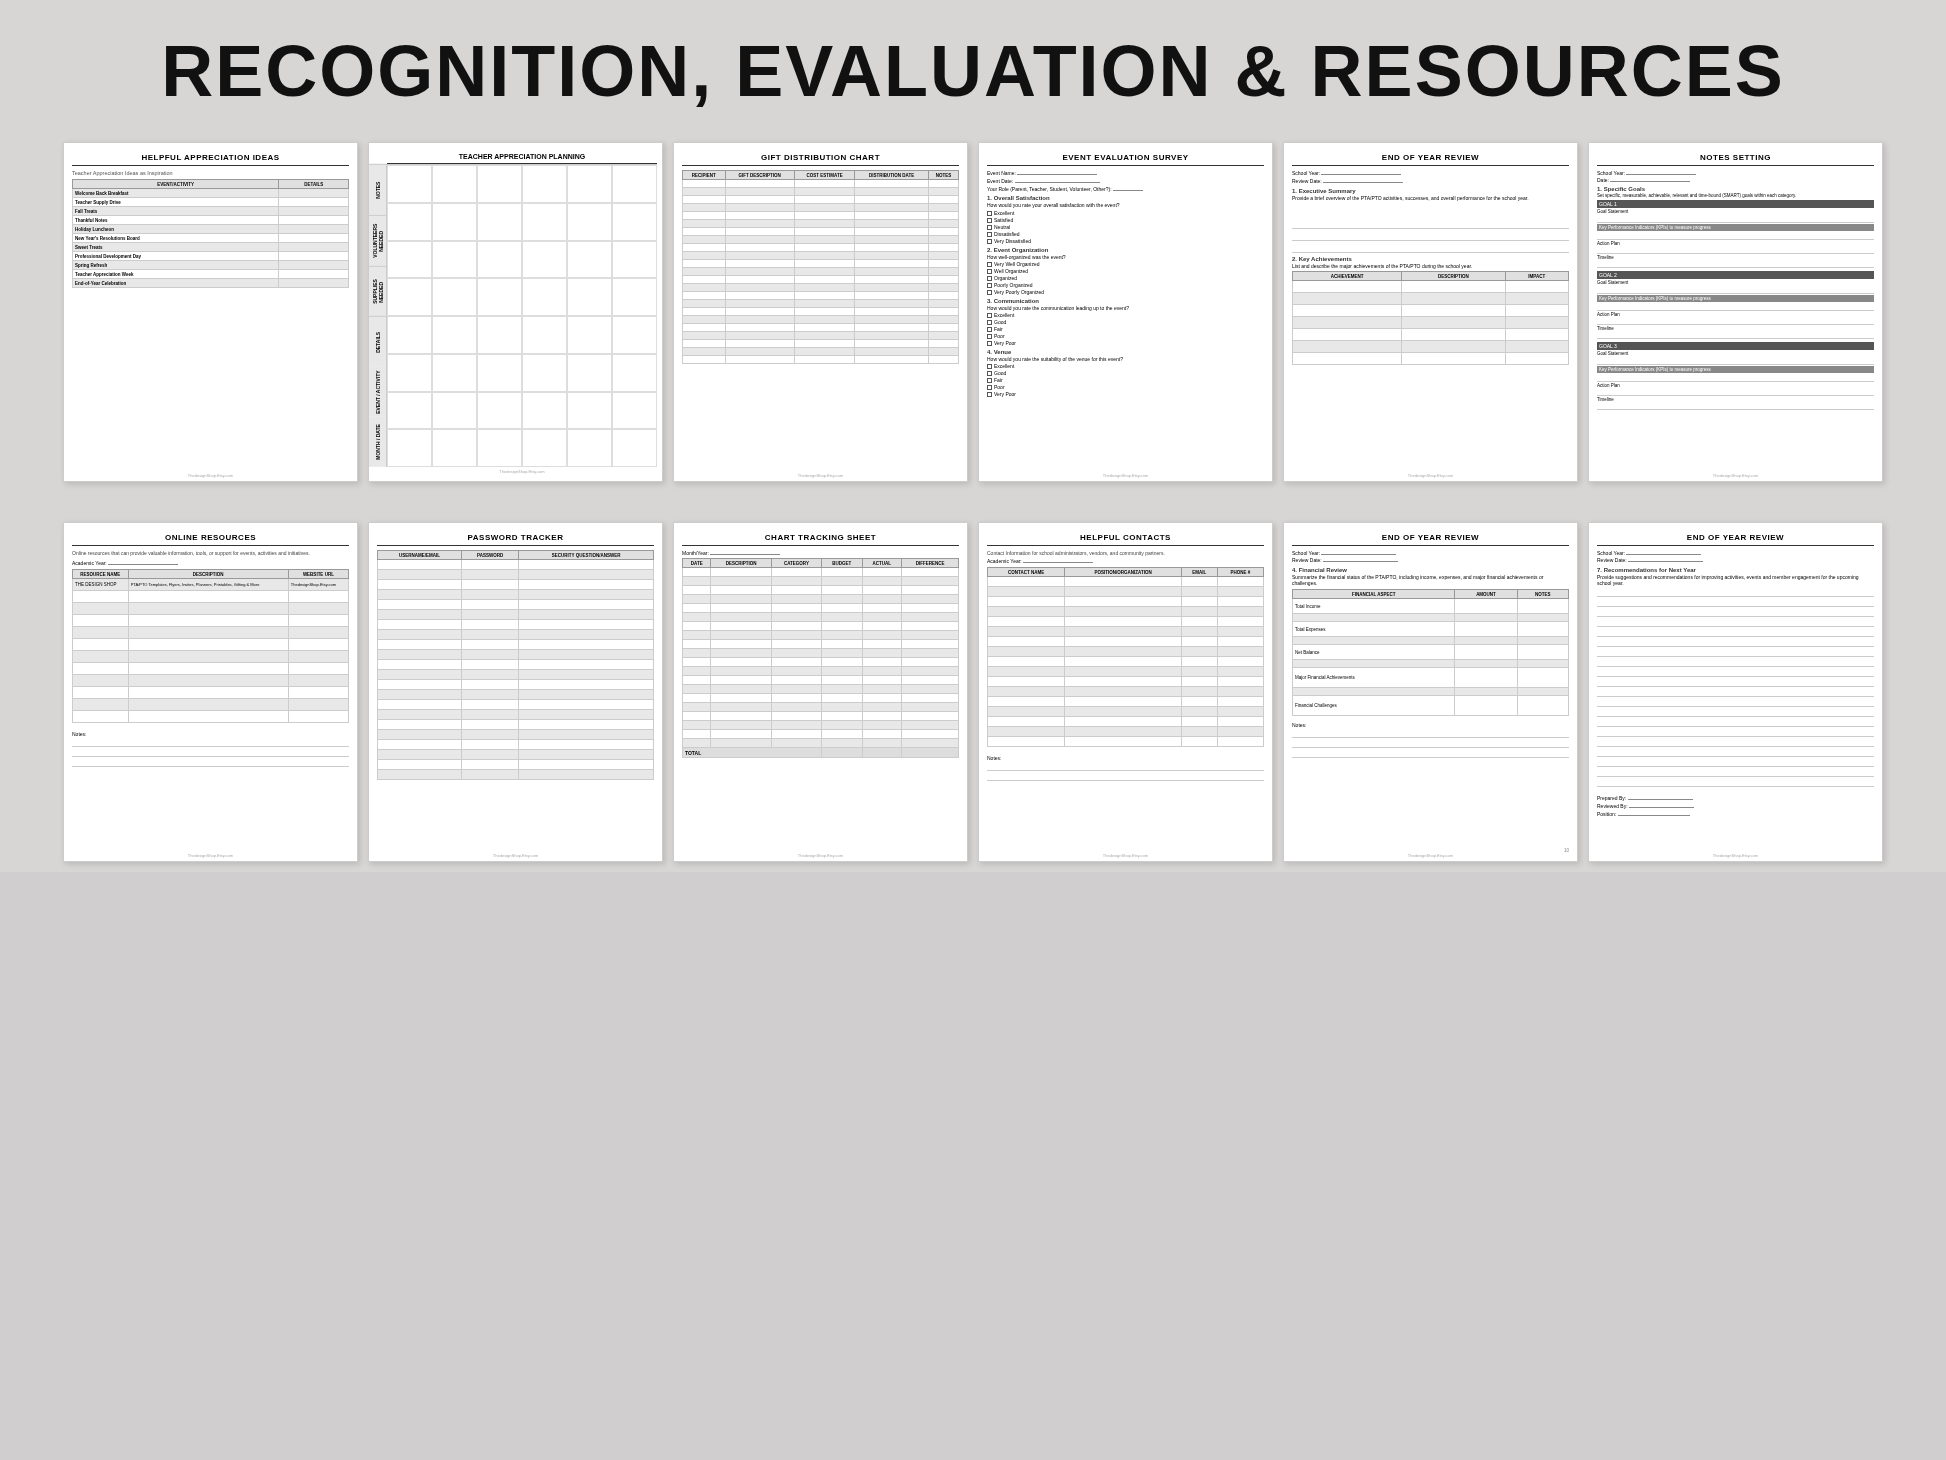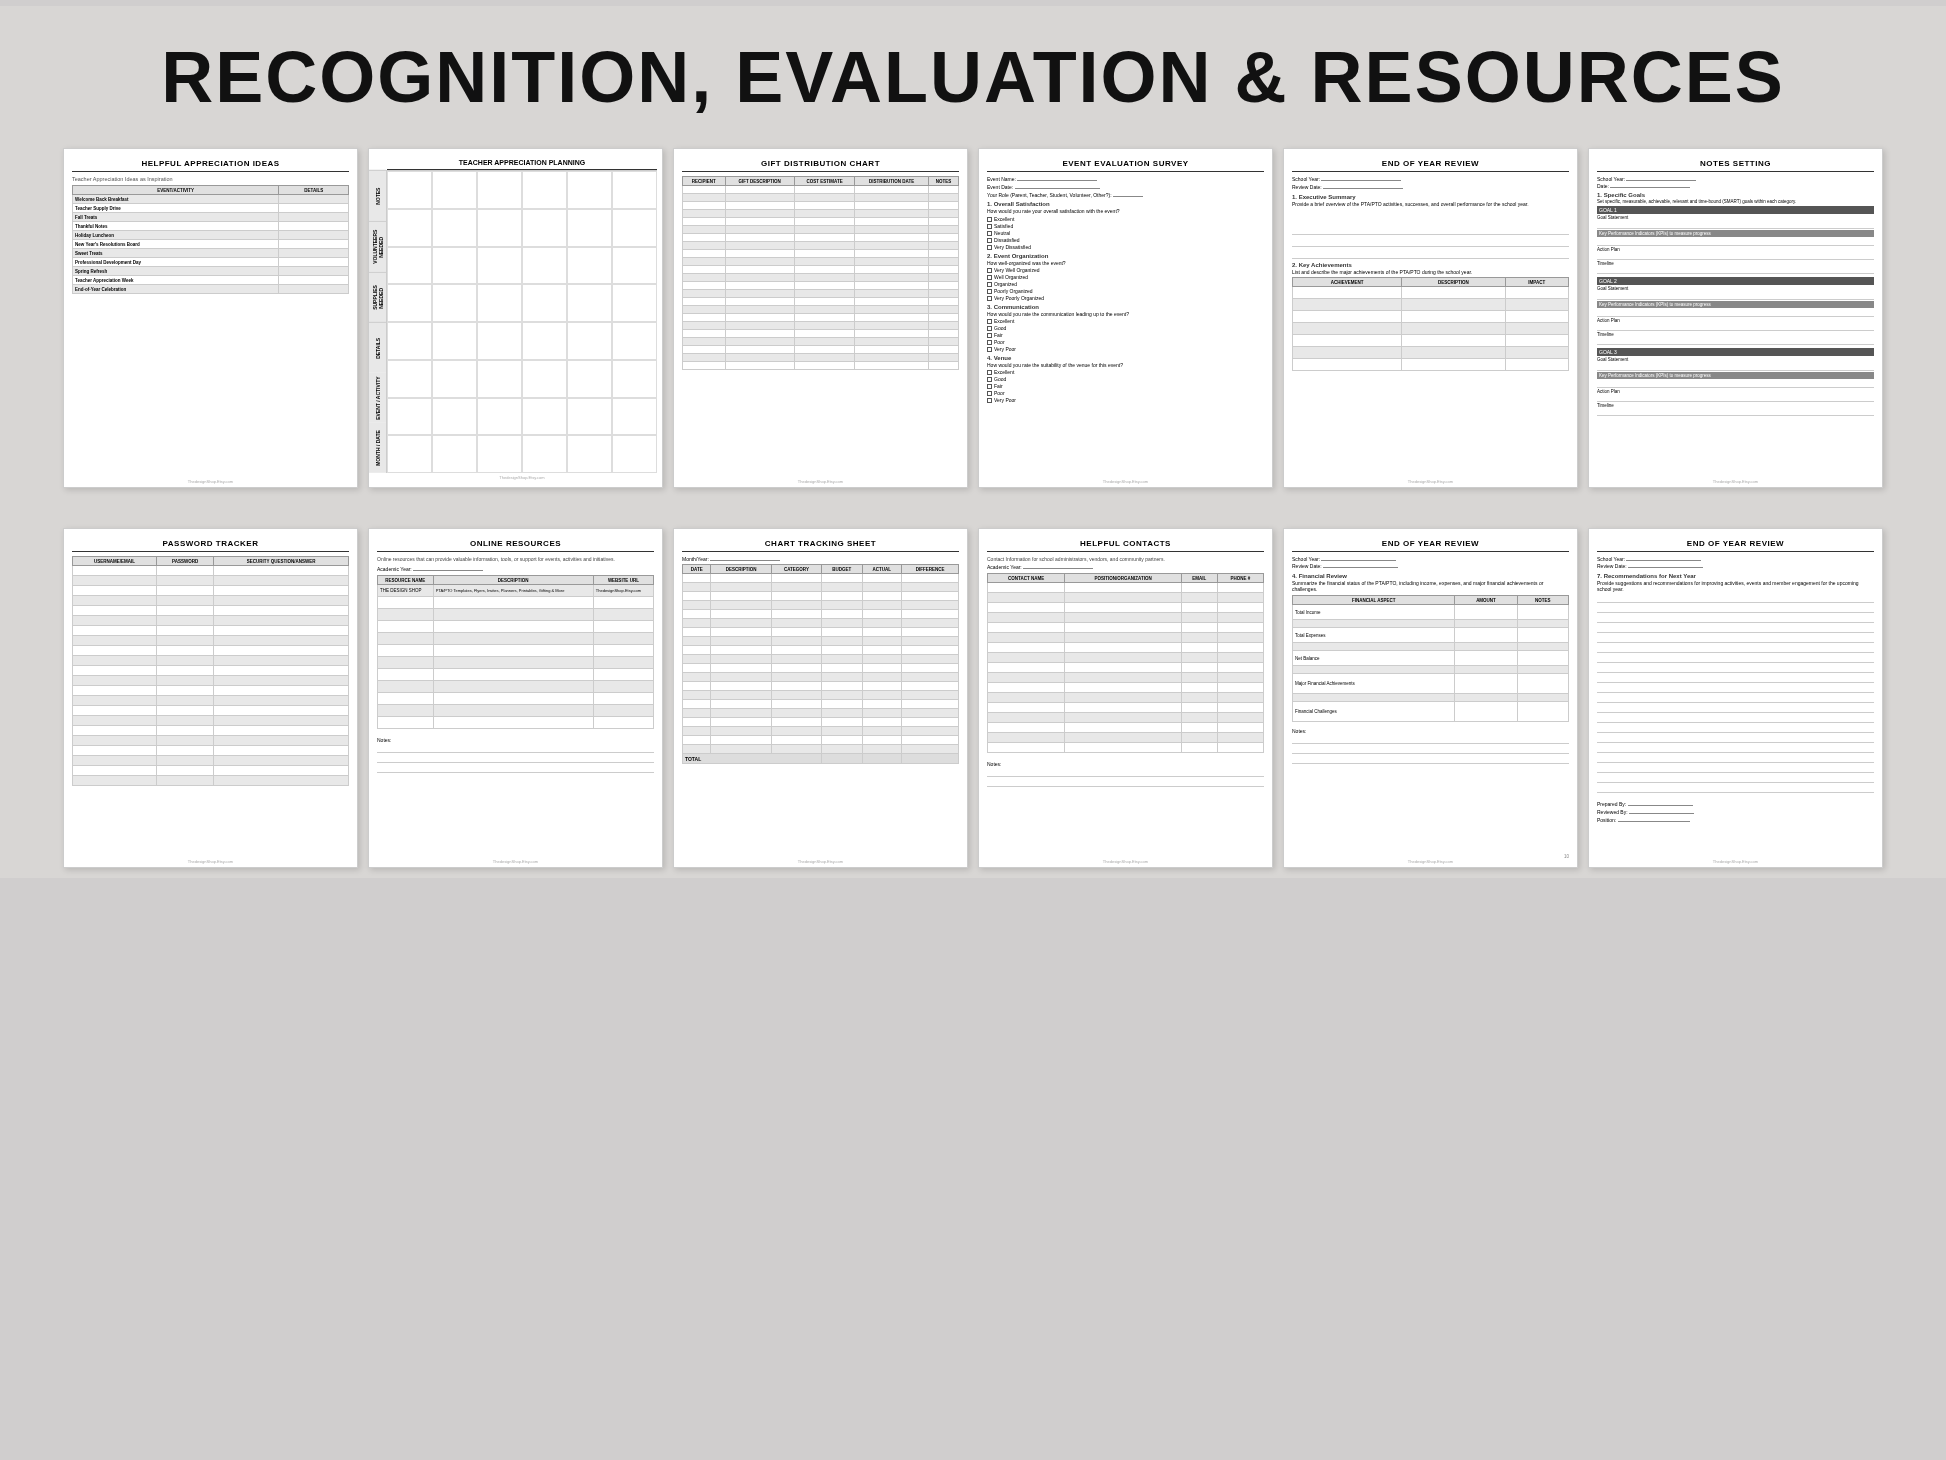--- a/index.html
+++ b/index.html
@@ -7,21 +7,20 @@
       font-family: Arial, sans-serif;
       background: #d0cece;
       width: 1946px;
       min-height: 1460px;
     }
 
     .page-wrapper {
       width: 1946px;
       background: #d8d6d4;
       padding: 0;
-      margin-top: 6px;
     }
 
     
     .header {
       background: #d8d6d4;
       text-align: center;
       padding: 30px 20px 20px;
     }
     .header h1 {
       font-size: 72px;
@@ -626,144 +625,20 @@
 
       <div class="watermark">ThedesignShop.Etsy.com</div>
     </div>
 
   </div>
 
 
   <div class="doc-row-bottom">
 
     <div class="doc-card">
-      <div class="doc-title">PASSWORD TRACKER</div>
-      <table class="mini-table">
-        <tbody>
-            <tr>
-          <th>USERNAME/EMAIL</th>
-          <th>PASSWORD</th>
-          <th>SECURITY QUESTION/ANSWER</th>
-        </tr>
-        <tr>
-              <td style="height:10px;"></td>
-              <td></td>
-              <td></td>
-            </tr>
-        <tr class="gray-row">
-              <td style="height:10px;"></td>
-              <td></td>
-              <td></td>
-            </tr>
-        <tr>
-              <td style="height:10px;"></td>
-              <td></td>
-              <td></td>
-            </tr>
-        <tr class="gray-row">
-              <td style="height:10px;"></td>
-              <td></td>
-              <td></td>
-            </tr>
-        <tr>
-              <td style="height:10px;"></td>
-              <td></td>
-              <td></td>
-            </tr>
-        <tr class="gray-row">
-              <td style="height:10px;"></td>
-              <td></td>
-              <td></td>
-            </tr>
-        <tr>
-              <td style="height:10px;"></td>
-              <td></td>
-              <td></td>
-            </tr>
-        <tr class="gray-row">
-              <td style="height:10px;"></td>
-              <td></td>
-              <td></td>
-            </tr>
-        <tr>
-              <td style="height:10px;"></td>
-              <td></td>
-              <td></td>
-            </tr>
-        <tr class="gray-row">
-              <td style="height:10px;"></td>
-              <td></td>
-              <td></td>
-            </tr>
-        <tr>
-              <td style="height:10px;"></td>
-              <td></td>
-              <td></td>
-            </tr>
-        <tr class="gray-row">
-              <td style="height:10px;"></td>
-              <td></td>
-              <td></td>
-            </tr>
-        <tr>
-              <td style="height:10px;"></td>
-              <td></td>
-              <td></td>
-            </tr>
-        <tr class="gray-row">
-              <td style="height:10px;"></td>
-              <td></td>
-              <td></td>
-            </tr>
-        <tr>
-              <td style="height:10px;"></td>
-              <td></td>
-              <td></td>
-            </tr>
-        <tr class="gray-row">
-              <td style="height:10px;"></td>
-              <td></td>
-              <td></td>
-            </tr>
-        <tr>
-              <td style="height:10px;"></td>
-              <td></td>
-              <td></td>
-            </tr>
-        <tr class="gray-row">
-              <td style="height:10px;"></td>
-              <td></td>
-              <td></td>
-            </tr>
-        <tr>
-              <td style="height:10px;"></td>
-              <td></td>
-              <td></td>
-            </tr>
-        <tr class="gray-row">
-              <td style="height:10px;"></td>
-              <td></td>
-              <td></td>
-            </tr>
-        <tr>
-              <td style="height:10px;"></td>
-              <td></td>
-              <td></td>
-            </tr>
-        <tr class="gray-row">
-              <td style="height:10px;"></td>
-              <td></td>
-              <td></td>
-            </tr>
-      </tbody>
-        </table>
-      <div class="watermark">ThedesignShop.Etsy.com</div>
-    </div>
-
-    <div class="doc-card">
       <div class="doc-title">ONLINE RESOURCES</div>
       <div style="font-size:5px;margin-bottom:4px;color:#444;">Online resources that can provide valuable information, tools, or support for events, activities and initiatives.</div>
       <div style="font-size:5px;margin-bottom:3px;">Academic Year: <span style="display:inline-block;width:70px;border-bottom:0.5px solid #888;"></span></div>
       <table class="mini-table">
         <tbody>
             <tr>
           <th>RESOURCE NAME</th>
           <th>DESCRIPTION</th>
           <th>WEBSITE URL</th>
         </tr>
@@ -828,20 +703,144 @@
               <td></td>
             </tr>
       </tbody>
         </table>
       <div style="margin-top:8px;">
         <div style="font-size:5px;">Notes:</div>
         <div style="height:8px;border-bottom:0.5px solid #ccc;margin:2px 0;"></div>
         <div style="height:8px;border-bottom:0.5px solid #ccc;margin:2px 0;"></div>
         <div style="height:8px;border-bottom:0.5px solid #ccc;margin:2px 0;"></div>
       </div>
+      <div class="watermark">ThedesignShop.Etsy.com</div>
+    </div>
+
+    <div class="doc-card">
+      <div class="doc-title">PASSWORD TRACKER</div>
+      <table class="mini-table">
+        <tbody>
+            <tr>
+          <th>USERNAME/EMAIL</th>
+          <th>PASSWORD</th>
+          <th>SECURITY QUESTION/ANSWER</th>
+        </tr>
+        <tr>
+              <td style="height:10px;"></td>
+              <td></td>
+              <td></td>
+            </tr>
+        <tr class="gray-row">
+              <td style="height:10px;"></td>
+              <td></td>
+              <td></td>
+            </tr>
+        <tr>
+              <td style="height:10px;"></td>
+              <td></td>
+              <td></td>
+            </tr>
+        <tr class="gray-row">
+              <td style="height:10px;"></td>
+              <td></td>
+              <td></td>
+            </tr>
+        <tr>
+              <td style="height:10px;"></td>
+              <td></td>
+              <td></td>
+            </tr>
+        <tr class="gray-row">
+              <td style="height:10px;"></td>
+              <td></td>
+              <td></td>
+            </tr>
+        <tr>
+              <td style="height:10px;"></td>
+              <td></td>
+              <td></td>
+            </tr>
+        <tr class="gray-row">
+              <td style="height:10px;"></td>
+              <td></td>
+              <td></td>
+            </tr>
+        <tr>
+              <td style="height:10px;"></td>
+              <td></td>
+              <td></td>
+            </tr>
+        <tr class="gray-row">
+              <td style="height:10px;"></td>
+              <td></td>
+              <td></td>
+            </tr>
+        <tr>
+              <td style="height:10px;"></td>
+              <td></td>
+              <td></td>
+            </tr>
+        <tr class="gray-row">
+              <td style="height:10px;"></td>
+              <td></td>
+              <td></td>
+            </tr>
+        <tr>
+              <td style="height:10px;"></td>
+              <td></td>
+              <td></td>
+            </tr>
+        <tr class="gray-row">
+              <td style="height:10px;"></td>
+              <td></td>
+              <td></td>
+            </tr>
+        <tr>
+              <td style="height:10px;"></td>
+              <td></td>
+              <td></td>
+            </tr>
+        <tr class="gray-row">
+              <td style="height:10px;"></td>
+              <td></td>
+              <td></td>
+            </tr>
+        <tr>
+              <td style="height:10px;"></td>
+              <td></td>
+              <td></td>
+            </tr>
+        <tr class="gray-row">
+              <td style="height:10px;"></td>
+              <td></td>
+              <td></td>
+            </tr>
+        <tr>
+              <td style="height:10px;"></td>
+              <td></td>
+              <td></td>
+            </tr>
+        <tr class="gray-row">
+              <td style="height:10px;"></td>
+              <td></td>
+              <td></td>
+            </tr>
+        <tr>
+              <td style="height:10px;"></td>
+              <td></td>
+              <td></td>
+            </tr>
+        <tr class="gray-row">
+              <td style="height:10px;"></td>
+              <td></td>
+              <td></td>
+            </tr>
+      </tbody>
+        </table>
       <div class="watermark">ThedesignShop.Etsy.com</div>
     </div>
 
     <div class="doc-card">
       <div class="doc-title">CHART TRACKING SHEET</div>
       <div style="font-size:5px;margin-bottom:2px;">Month/Year: <span style="display:inline-block;width:70px;border-bottom:0.5px solid #888;"></span></div>
       <table class="mini-table">
         <tbody>
             <tr>
           <th>DATE</th>

